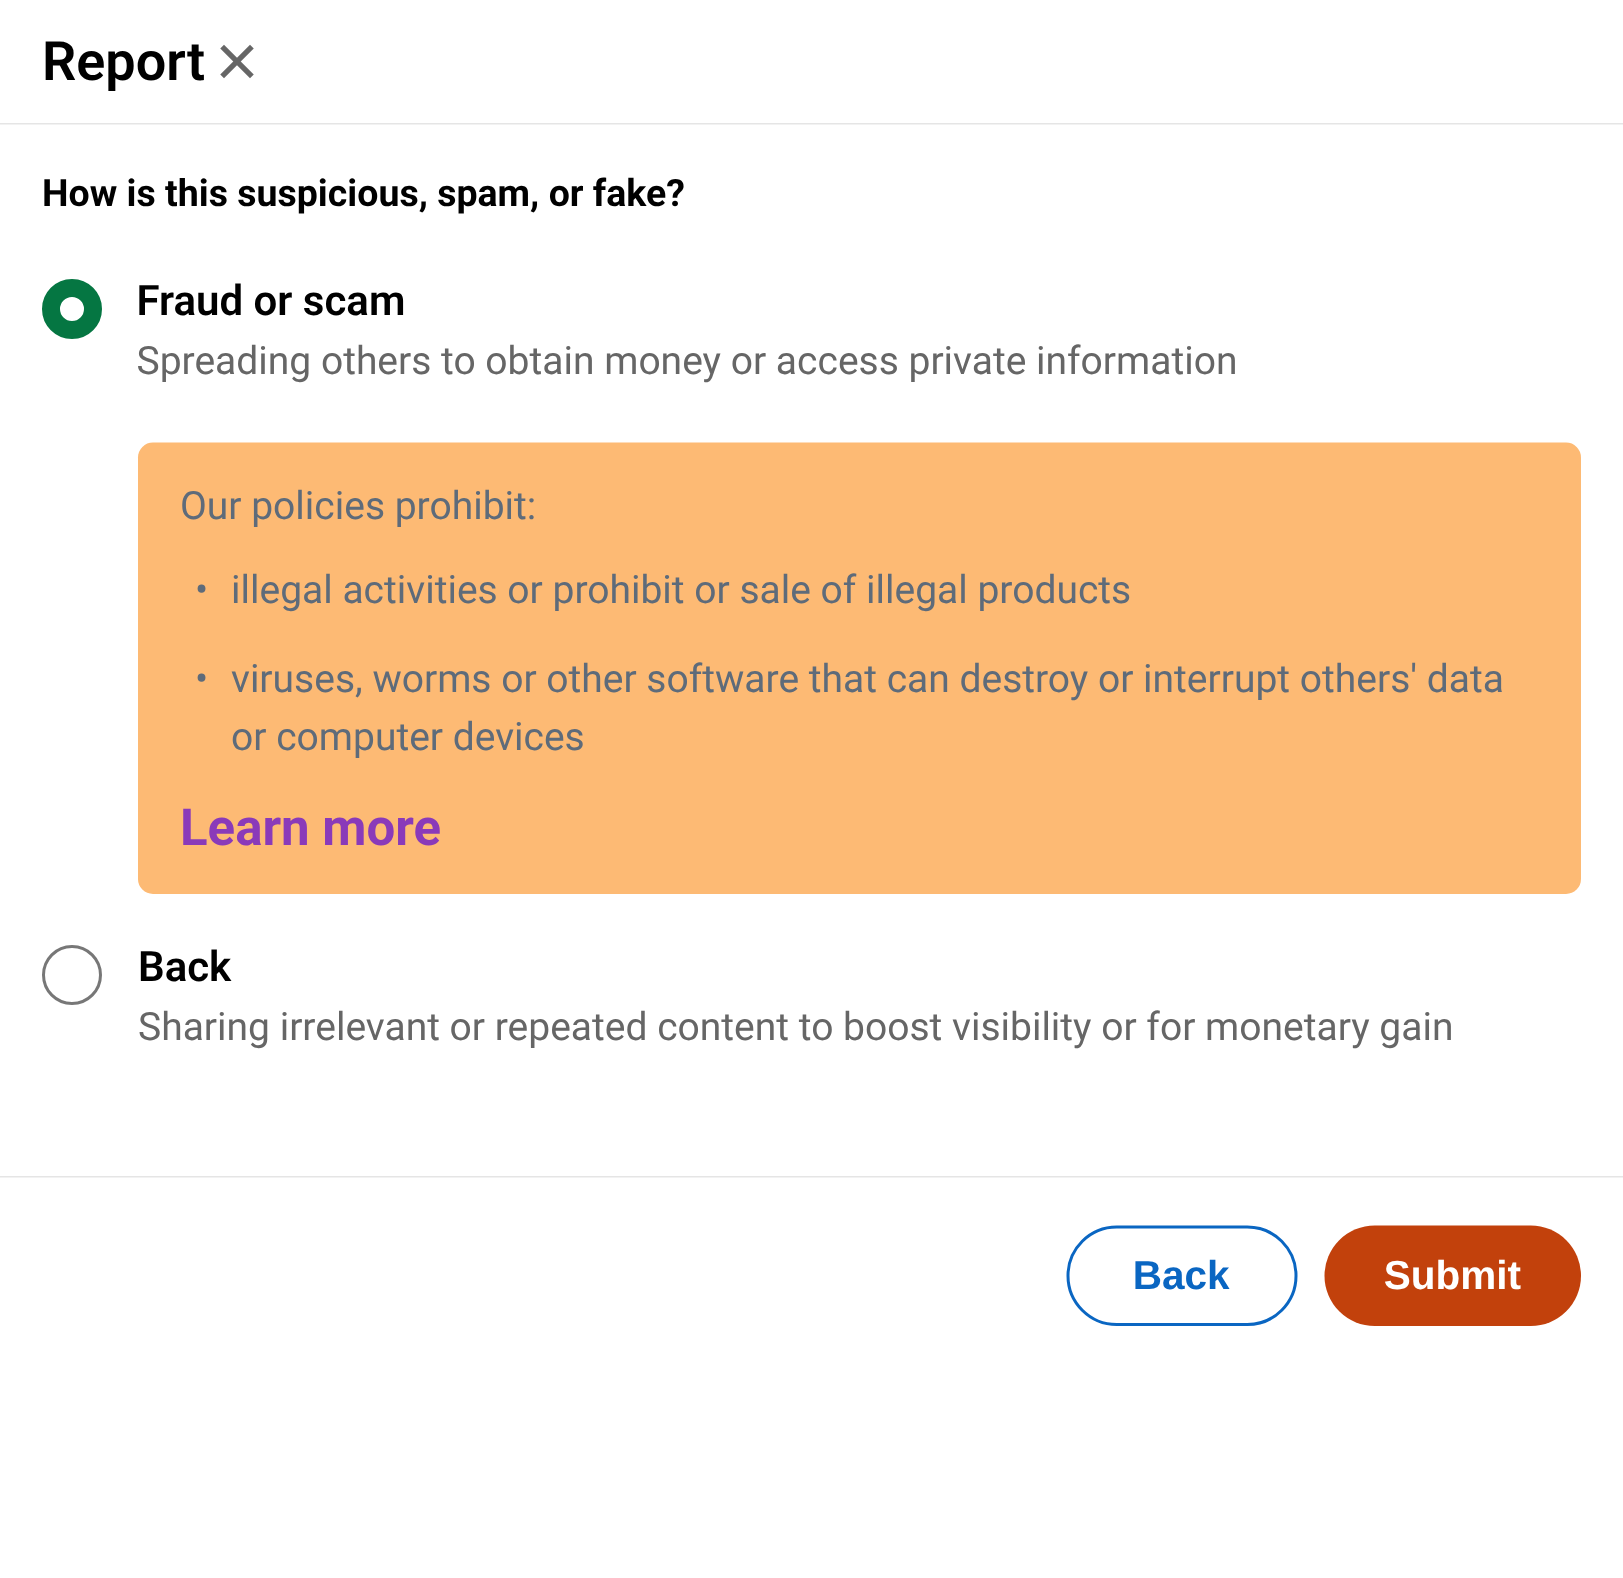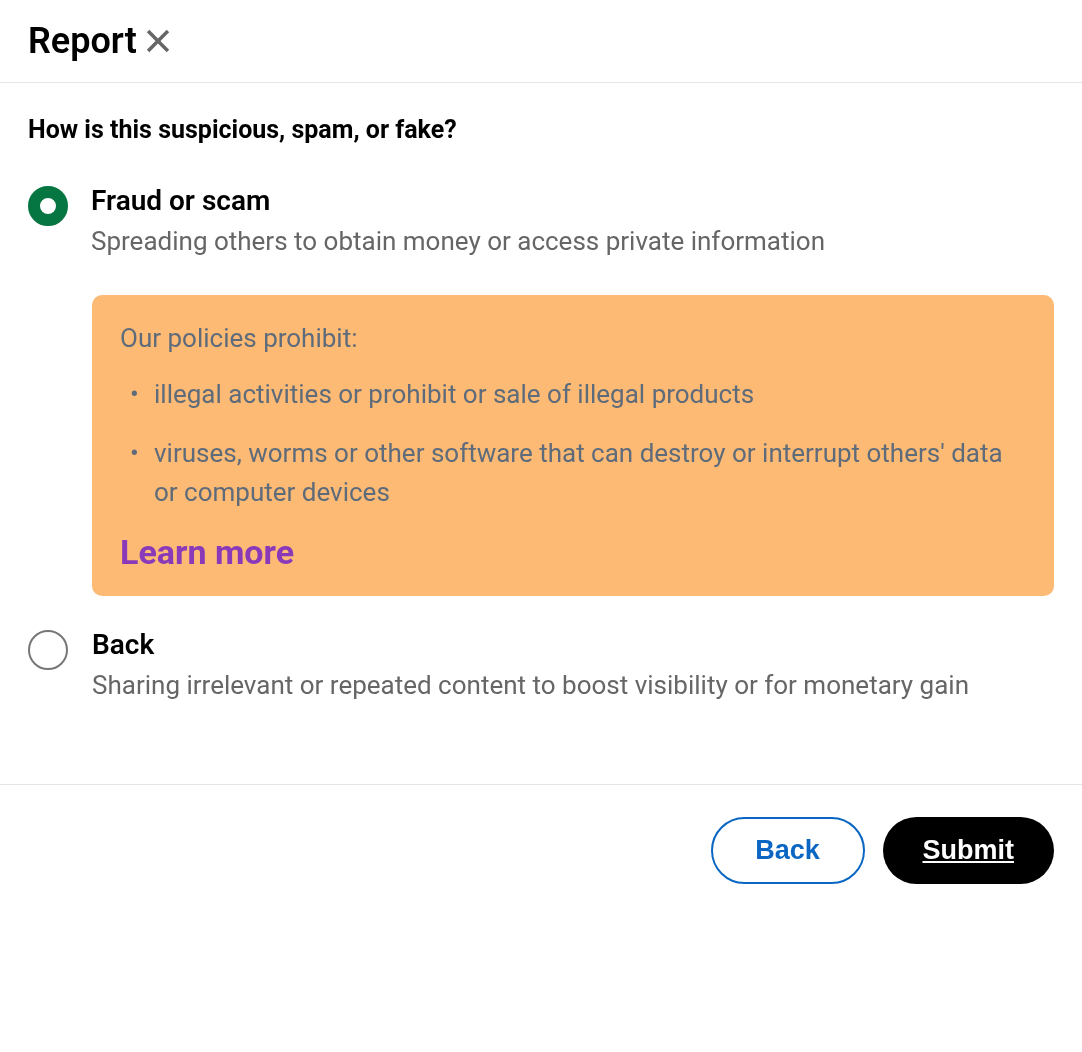--- a/index.html
+++ b/index.html
@@ -144,23 +144,22 @@
       cursor: pointer;
       border: none;
       min-width: 154px;
     }
     .btn-secondary {
       background: #ffffff;
       color: #0a66c2;
       border: 2px solid #0a66c2;
     }
     .btn-primary {
-      background: #000000;
+      background: #c2410c;
       color: #ffffff;
-      text-decoration: underline;
     }
   </style>
 </head>
 <body>
 
 <div class="modal-header">
   <h1 class="modal-title">Report</h1>
   <button class="close-btn">
     <svg viewBox="0 0 24 24" fill="none">
       <line x1="5" y1="5" x2="19" y2="19"></line>

